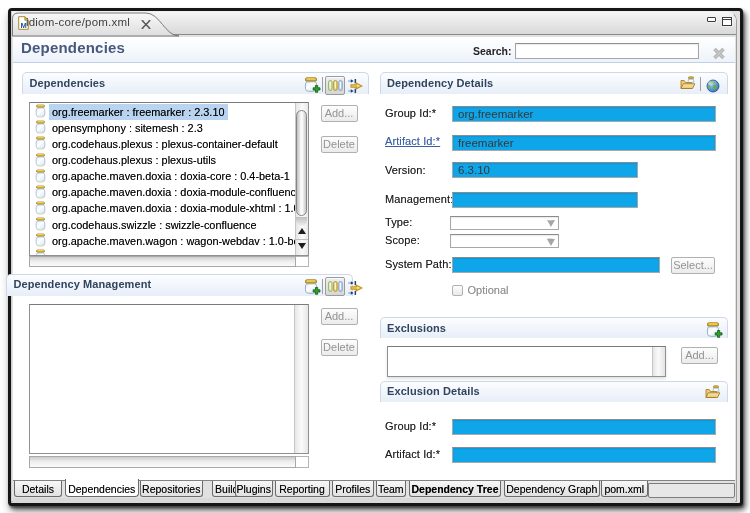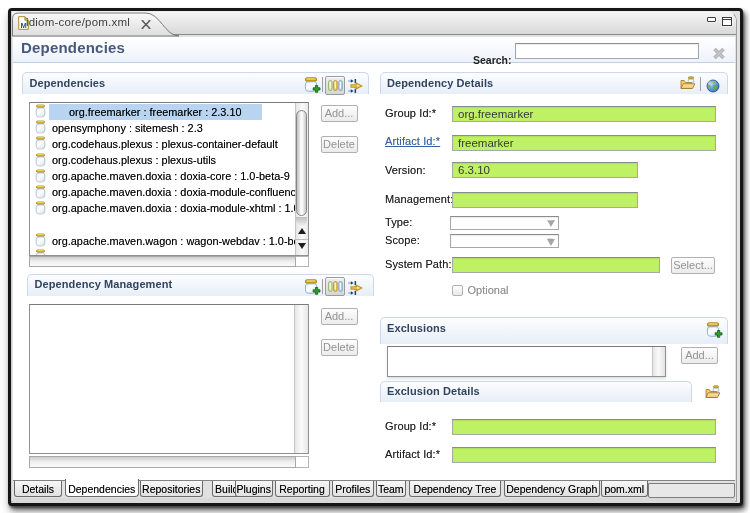--- a/index.html
+++ b/index.html
@@ -8,34 +8,34 @@
 #win { left:8px; top:8px; width:735px; height:498px; background:#e1e1e1; border:3px solid #161616; border-radius:4px; box-shadow:3px 4px 5px rgba(0,0,0,0.48), 1px 2px 2px rgba(0,0,0,0.4), 0 6px 8px rgba(0,0,0,0.22); }
 #chromeframe { left:11px; top:11px; width:726px; height:491px; border-top:1px solid #f0f0f0; border-left:1px solid #cfcfcf; border-right:1px solid #9e9e9e; border-bottom:1px solid #ababab; border-top-right-radius:10px; }
 #tabstrip { left:12px; top:12px; width:724px; height:23px; background:linear-gradient(#f5f5f5,#d9d9d9); border-bottom:1.5px solid #8a8a8a; border-top-right-radius:9px; }
 #edtablabel { left:26px; top:15.5px; font-size:11.5px; color:#3f3f3f; letter-spacing:0.2px; }
 #minbtn { left:706.5px; top:17px; width:9px; height:4.5px; border:1.2px solid #3c3c3c; background:#fcfcfc; border-radius:1px; box-shadow:0.5px 0.5px 0 rgba(255,255,255,0.8); }
 #maxbtn { left:722px; top:16.5px; width:9.5px; height:9.5px; border:1.2px solid #3c3c3c; background:#fff; box-shadow:0.5px 0.5px 0 rgba(255,255,255,0.8); }
 #maxbtn div { height:1.6px; background:#3c3c3c; margin-top:1.2px; }
 #formbg { left:13px; top:36.5px; width:721.5px; height:444px; background:#fff; }
 #hdrband { left:13px; top:36.5px; width:721.5px; height:26.5px; background:linear-gradient(#ffffff,#edf2fa); border-bottom:1.5px solid #c0d0e7; }
 #hdrtitle { left:21px; top:39px; font-size:15px; font-weight:bold; color:#46597c; letter-spacing:0.2px; }
-#searchlbl { left:473px; top:54px; font-size:10.5px; font-weight:bold; color:#242424; }
+#searchlbl { left:473px; top:45px; font-size:10.5px; font-weight:bold; color:#242424; }
 #searchbox { left:515px; top:42.5px; width:184px; height:16px; background:#fff; border:1px solid #a5a5a5; border-top-color:#8e8e8e; box-shadow:inset 0 1px 1.5px rgba(0,0,0,0.09); }
 .sect { height:22px; background:linear-gradient(#fcfdff,#e7eef8); border:1px solid #ccd9eb; border-bottom:none; border-radius:5px 5px 0 0; }
 .secttitle { position:absolute; left:6.5px; top:3.5px; font-size:11px; font-weight:bold; color:#30445f; letter-spacing:0.1px; }
 .listbox { background:#fff; border:1px solid #909090; border-top-color:#7b7b7b; overflow:hidden; }
 .vtrack { position:absolute; background:linear-gradient(90deg,#e6e6e6,#fafafa 45%,#e3e3e3); border-left:1px solid #c6c6c6; }
 .hstrip { background:linear-gradient(#cccccc,#ededed 45%,#fbfbfb); border:1px solid #a8a8a8; }
 .corner { background:#fff; border:1px solid #b4b4b4; border-left:none; }
 .row { position:absolute; left:0; width:265px; height:16.2px; white-space:nowrap; overflow:hidden; }
 .rowtxt { position:absolute; left:22.5px; top:2px; font-size:10.9px; color:#000; letter-spacing:0; text-shadow:0 0 0.5px rgba(0,0,0,0.5); }
 .jari { position:absolute; left:5.5px; top:0.6px; }
-.sel { background:#b9d4f1; padding:2px 20px; margin-left:-3px; margin-top:-2px; display:inline-block; }
+.sel { background:#b9d4f1; padding:2px 3px; margin-left:-3px; margin-top:-2px; display:inline-block; }
 .btn { border:1px solid #b0b0b0; border-radius:2px; background:linear-gradient(#fdfdfd,#ebebeb); color:#939393; font-size:11px; text-align:center; line-height:15px; }
-.fld { background:#bef264; border:1px solid #a8a8a8; border-top-color:#8b8b8b; font-size:11.5px; color:#383838; line-height:14px; padding-left:5.5px; box-shadow:inset 0 1px 1.5px rgba(0,0,0,0.09); }
+.fld { background:#0ea5e9; border:1px solid #a8a8a8; border-top-color:#8b8b8b; font-size:11.5px; color:#383838; line-height:14px; padding-left:5.5px; box-shadow:inset 0 1px 1.5px rgba(0,0,0,0.09); }
 .lbl { font-size:11px; color:#1f1f1f; text-shadow:0 0 0.4px rgba(0,0,0,0.5); letter-spacing:0.1px; }
 .combo { background:#fff; border:1px solid #a8a8a8; border-top-color:#8b8b8b; box-shadow:inset 0 1px 1.5px rgba(0,0,0,0.09); }
 .tri { position:absolute; width:0; height:0; border-left:4.5px solid transparent; border-right:4.5px solid transparent; border-top:7px solid #a6a6a6; }
 .tri:after { content:""; position:absolute; left:-4.5px; top:-7.5px; width:0; height:0; border-left:4.5px solid transparent; border-right:4.5px solid transparent; border-top:1.4px solid #cfcfcf; }
 #btabline { left:13px; top:480.2px; width:721.5px; height:1.2px; background:#828282; }
 .btab { position:absolute; top:481px; height:16px; border:1px solid #6b6b6b; border-top:none; border-radius:0 0 3px 3px; background:linear-gradient(#f7f7f7,#e1e1e1); font-size:10.5px; color:#000; text-align:center; line-height:17px; white-space:nowrap; text-shadow:0 0 0.4px rgba(0,0,0,0.5); }
 .btabsel { top:478.6px; height:18.6px; background:#fff; border-top:none; border-radius:0 0 4px 4px; line-height:21px; z-index:5; }
 #btabfill { left:13px; top:498px; width:721.5px; height:5px; background:#d9d9d9; }
 .arrup { position:absolute; width:0; height:0; border-left:4px solid transparent; border-right:4px solid transparent; border-bottom:6px solid #1c1c1c; }
 .arrdn { position:absolute; width:0; height:0; border-left:4px solid transparent; border-right:4px solid transparent; border-top:6px solid #1c1c1c; }
@@ -171,33 +171,39 @@
   <div class="row" style="top:48.95px;">
       <svg class="jari" width="11" height="14" viewBox="0 0 13 16">
         <use href="#jarsym"></use>
       </svg>
       <span class="rowtxt">org.codehaus.plexus : plexus-utils</span>
     </div>
   <div class="row" style="top:65.1px;">
       <svg class="jari" width="11" height="14" viewBox="0 0 13 16">
         <use href="#jarsym"></use>
       </svg>
-      <span class="rowtxt">org.apache.maven.doxia : doxia-core : 1.0-beta-9</span>
+      <span class="rowtxt">org.apache.maven.doxia : doxia-core : 0.4-beta-1</span>
     </div>
   <div class="row" style="top:81.25px;">
       <svg class="jari" width="11" height="14" viewBox="0 0 13 16">
         <use href="#jarsym"></use>
       </svg>
       <span class="rowtxt">org.apache.maven.doxia : doxia-module-confluence</span>
     </div>
   <div class="row" style="top:97.4px;">
       <svg class="jari" width="11" height="14" viewBox="0 0 13 16">
         <use href="#jarsym"></use>
       </svg>
       <span class="rowtxt">org.apache.maven.doxia : doxia-module-xhtml : 1.0-b</span>
+    </div>
+  <div class="row" style="top:113.55px;">
+      <svg class="jari" width="11" height="14" viewBox="0 0 13 16">
+        <use href="#jarsym"></use>
+      </svg>
+      <span class="rowtxt">org.codehaus.swizzle : swizzle-confluence</span>
     </div>
   <div class="row" style="top:129.7px;">
       <svg class="jari" width="11" height="14" viewBox="0 0 13 16">
         <use href="#jarsym"></use>
       </svg>
       <span class="rowtxt">org.apache.maven.wagon : wagon-webdav : 1.0-bet</span>
     </div>
   <div class="row" style="top:145.85px; height:8px;">
       <svg class="jari" width="11" height="14" viewBox="0 0 13 16">
         <use href="#jarsym"></use>
@@ -208,21 +214,21 @@
   <div class="abs" style="left:266.5px; top:114px; width:11px; height:9px; border-radius:0 0 6px 6px; background:linear-gradient(#bfbfbf,#f0f0f0);"></div>
   <div class="arrup" style="left:268.5px; top:124.5px;"></div>
   <div class="abs" style="left:265.5px; top:136px; width:14px; height:1px; background:#bdbdbd;"></div>
   <div class="arrdn" style="left:268.5px; top:139.5px;"></div>
 </div>
 <div class="abs hstrip" style="left:28.5px; top:256px; width:267.5px; height:11px;"></div>
 <div class="abs corner" style="left:296px; top:256px; width:12.5px; height:11px;"></div>
 <div class="abs btn" style="left:320.5px; top:105px; width:37px; height:17px;">Add...</div>
 <div class="abs btn" style="left:320.5px; top:135.5px; width:37px; height:17px;">Delete</div>
 
-<div class="abs sect" style="left:27px; top:273.5px; width:346.5px;">
+<div class="abs sect" style="left:6px; top:273.5px; width:346.5px;">
   <div class="secttitle">Dependency Management</div>
 </div>
 <svg class="abs" style="left:303.5px; top:278.5px;" width="17" height="17" viewBox="0 0 17 17">
   <rect x="1.5" y="0.8" width="11" height="3.4" rx="1.3" fill="url(#jarlid)" stroke="#9b7d17" stroke-width="0.9"></rect>
   <rect x="2.8" y="1.5" width="8.4" height="1" fill="#f8e084"></rect>
   <path d="M2.4,4.8 C1,5.8 1,12.6 2.4,13.6 C3.6,14.6 10.4,14.6 11.6,13.6 C13,12.6 13,5.8 11.6,4.8 Z" fill="url(#jarbody)" stroke="#8fa6c4" stroke-width="0.9"></path>
   <path d="M11.5,8.5 h2.2 v2.3 h2.3 v2.2 h-2.3 v2.3 h-2.2 v-2.3 h-2.3 v-2.2 h2.3 z" fill="#2ea12e" stroke="#0f5e0f" stroke-width="0.8"></path>
 </svg>
 <div class="abs" style="left:321.5px; top:278.5px; width:1px; height:15px; background:#9f9f9f;"></div>
 <div class="abs" style="left:325px; top:277px; width:20px; height:19px; border:1px solid #9a9a9a; border-radius:2px; background:linear-gradient(#ededed,#d6d6d6); box-shadow:inset 0 1px 1px rgba(255,255,255,0.9);"></div>
@@ -282,35 +288,35 @@
 <div class="tri" style="left:546.5px; top:220px;"></div>
 <div class="abs lbl" style="left:385px; top:233.6px;">Scope:</div>
 <div class="abs combo" style="left:450px; top:233.5px; width:108.5px; height:14.5px;"></div>
 <div class="tri" style="left:546.5px; top:238.5px;"></div>
 <div class="abs lbl" style="left:385px; top:257.9px;">System Path:</div>
 <div class="abs fld" style="left:451.5px; top:256.5px; width:208.5px; height:16px;"></div>
 <div class="abs btn" style="left:671px; top:256.5px; width:44px; height:17px;">Select...</div>
 <div class="abs" style="left:451.5px; top:284.5px; width:11px; height:11px; border:1px solid #b2b2b2; background:linear-gradient(#fdfdfd,#e9e9e9); border-radius:2px;"></div>
 <div class="abs" style="left:467.5px; top:284.2px; font-size:11px; color:#8f8f8f; text-shadow:0 0 0.4px rgba(143,143,143,0.5);">Optional</div>
 
-<div class="abs sect" style="left:379.5px; top:317px; width:348px; height:27px;padding-left:10px;">
+<div class="abs sect" style="left:379.5px; top:317px; width:348px; height:21px;padding-left:10px;">
   <div class="secttitle">Exclusions</div>
 </div>
 <svg class="abs" style="left:706px; top:322px;" width="17" height="17" viewBox="0 0 17 17">
   <rect x="1.5" y="0.8" width="11" height="3.4" rx="1.3" fill="url(#jarlid)" stroke="#9b7d17" stroke-width="0.9"></rect>
   <rect x="2.8" y="1.5" width="8.4" height="1" fill="#f8e084"></rect>
   <path d="M2.4,4.8 C1,5.8 1,12.6 2.4,13.6 C3.6,14.6 10.4,14.6 11.6,13.6 C13,12.6 13,5.8 11.6,4.8 Z" fill="url(#jarbody)" stroke="#8fa6c4" stroke-width="0.9"></path>
   <path d="M11.5,8.5 h2.2 v2.3 h2.3 v2.2 h-2.3 v2.3 h-2.2 v-2.3 h-2.3 v-2.2 h2.3 z" fill="#2ea12e" stroke="#0f5e0f" stroke-width="0.8"></path>
 </svg>
 <div class="abs listbox" style="left:386.5px; top:346px; width:279.5px; height:31px; box-shadow:0 2px 3px rgba(0,0,0,0.12);">
   <div class="vtrack" style="left:264.5px; top:0; width:13px; height:29px;"></div>
 </div>
 <div class="abs btn" style="left:681px; top:347px; width:37px; height:17px;">Add...</div>
 
-<div class="abs sect" style="left:379.5px; top:380.5px; width:312px; height:21px;">
+<div class="abs sect" style="left:379.5px; top:380.5px; width:348px; height:21px;">
   <div class="secttitle">Exclusion Details</div>
 </div>
 <svg class="abs" style="left:704.5px; top:385px;" width="17" height="15" viewBox="0 0 17 15">
   <rect x="8.5" y="0.8" width="5" height="2" rx="0.8" fill="url(#jarlid)" stroke="#9b7d17" stroke-width="0.7"></rect>
   <path d="M8.7,3.2 C8,3.6 8,6.6 8.7,7 L13.3,7 C14,6.6 14,3.6 13.3,3.2 Z" fill="url(#jarbody)" stroke="#8fa6c4" stroke-width="0.7"></path>
   <path d="M1,4.5 L1,12.5 L11.5,12.5 L11.5,6.5 L5.5,6.5 L4.2,4.5 Z" fill="#eecb76" stroke="#ab8226" stroke-width="0.9"></path>
   <path d="M3.2,7.8 L14.8,7.8 L12.5,12.5 L1,12.5 Z" fill="url(#folderg)" stroke="#a67c22" stroke-width="0.9"></path>
 </svg>
 <div class="abs lbl" style="left:385px; top:420.3px;">Group Id:*</div>
 <div class="abs fld" style="left:451.5px; top:418.5px; width:264.5px; height:16px;"></div>
@@ -320,16 +326,16 @@
 <div id="btabline" class="abs"></div>
 <div id="btabfill" class="abs"></div>
 <div class="btab" style="left:14px; width:48px;">Details</div>
 <div class="btab btabsel" style="left:64.5px; width:74.5px;">Dependencies</div>
 <div class="btab" style="left:140px; width:62.5px;">Repositories</div>
 <div class="btab" style="left:212px; width:29.5px;text-align:center;">Build</div>
 <div class="btab" style="left:235px; width:37.5px;">Plugins</div>
 <div class="btab" style="left:274.5px; width:55px;">Reporting</div>
 <div class="btab" style="left:331.5px; width:42.5px;">Profiles</div>
 <div class="btab" style="left:376px; width:29.5px;">Team</div>
-<div class="btab" style="left:409px; width:92px;">Dependency Tree</div>
+<div class="btab" style="left:409px; width:92px;font-weight:bold;">Dependency Tree</div>
 <div class="btab" style="left:503.5px; width:96.5px;">Dependency Graph</div>
 <div class="btab" style="left:600.5px; width:47.5px;">pom.xml</div>
 <div class="abs" style="left:648px; top:482.5px; width:86.5px; height:15px; background:#e7e7e7; border:1px solid #7d7d7d; border-radius:0 0 2px 2px;"></div>
 
 </body></html>

